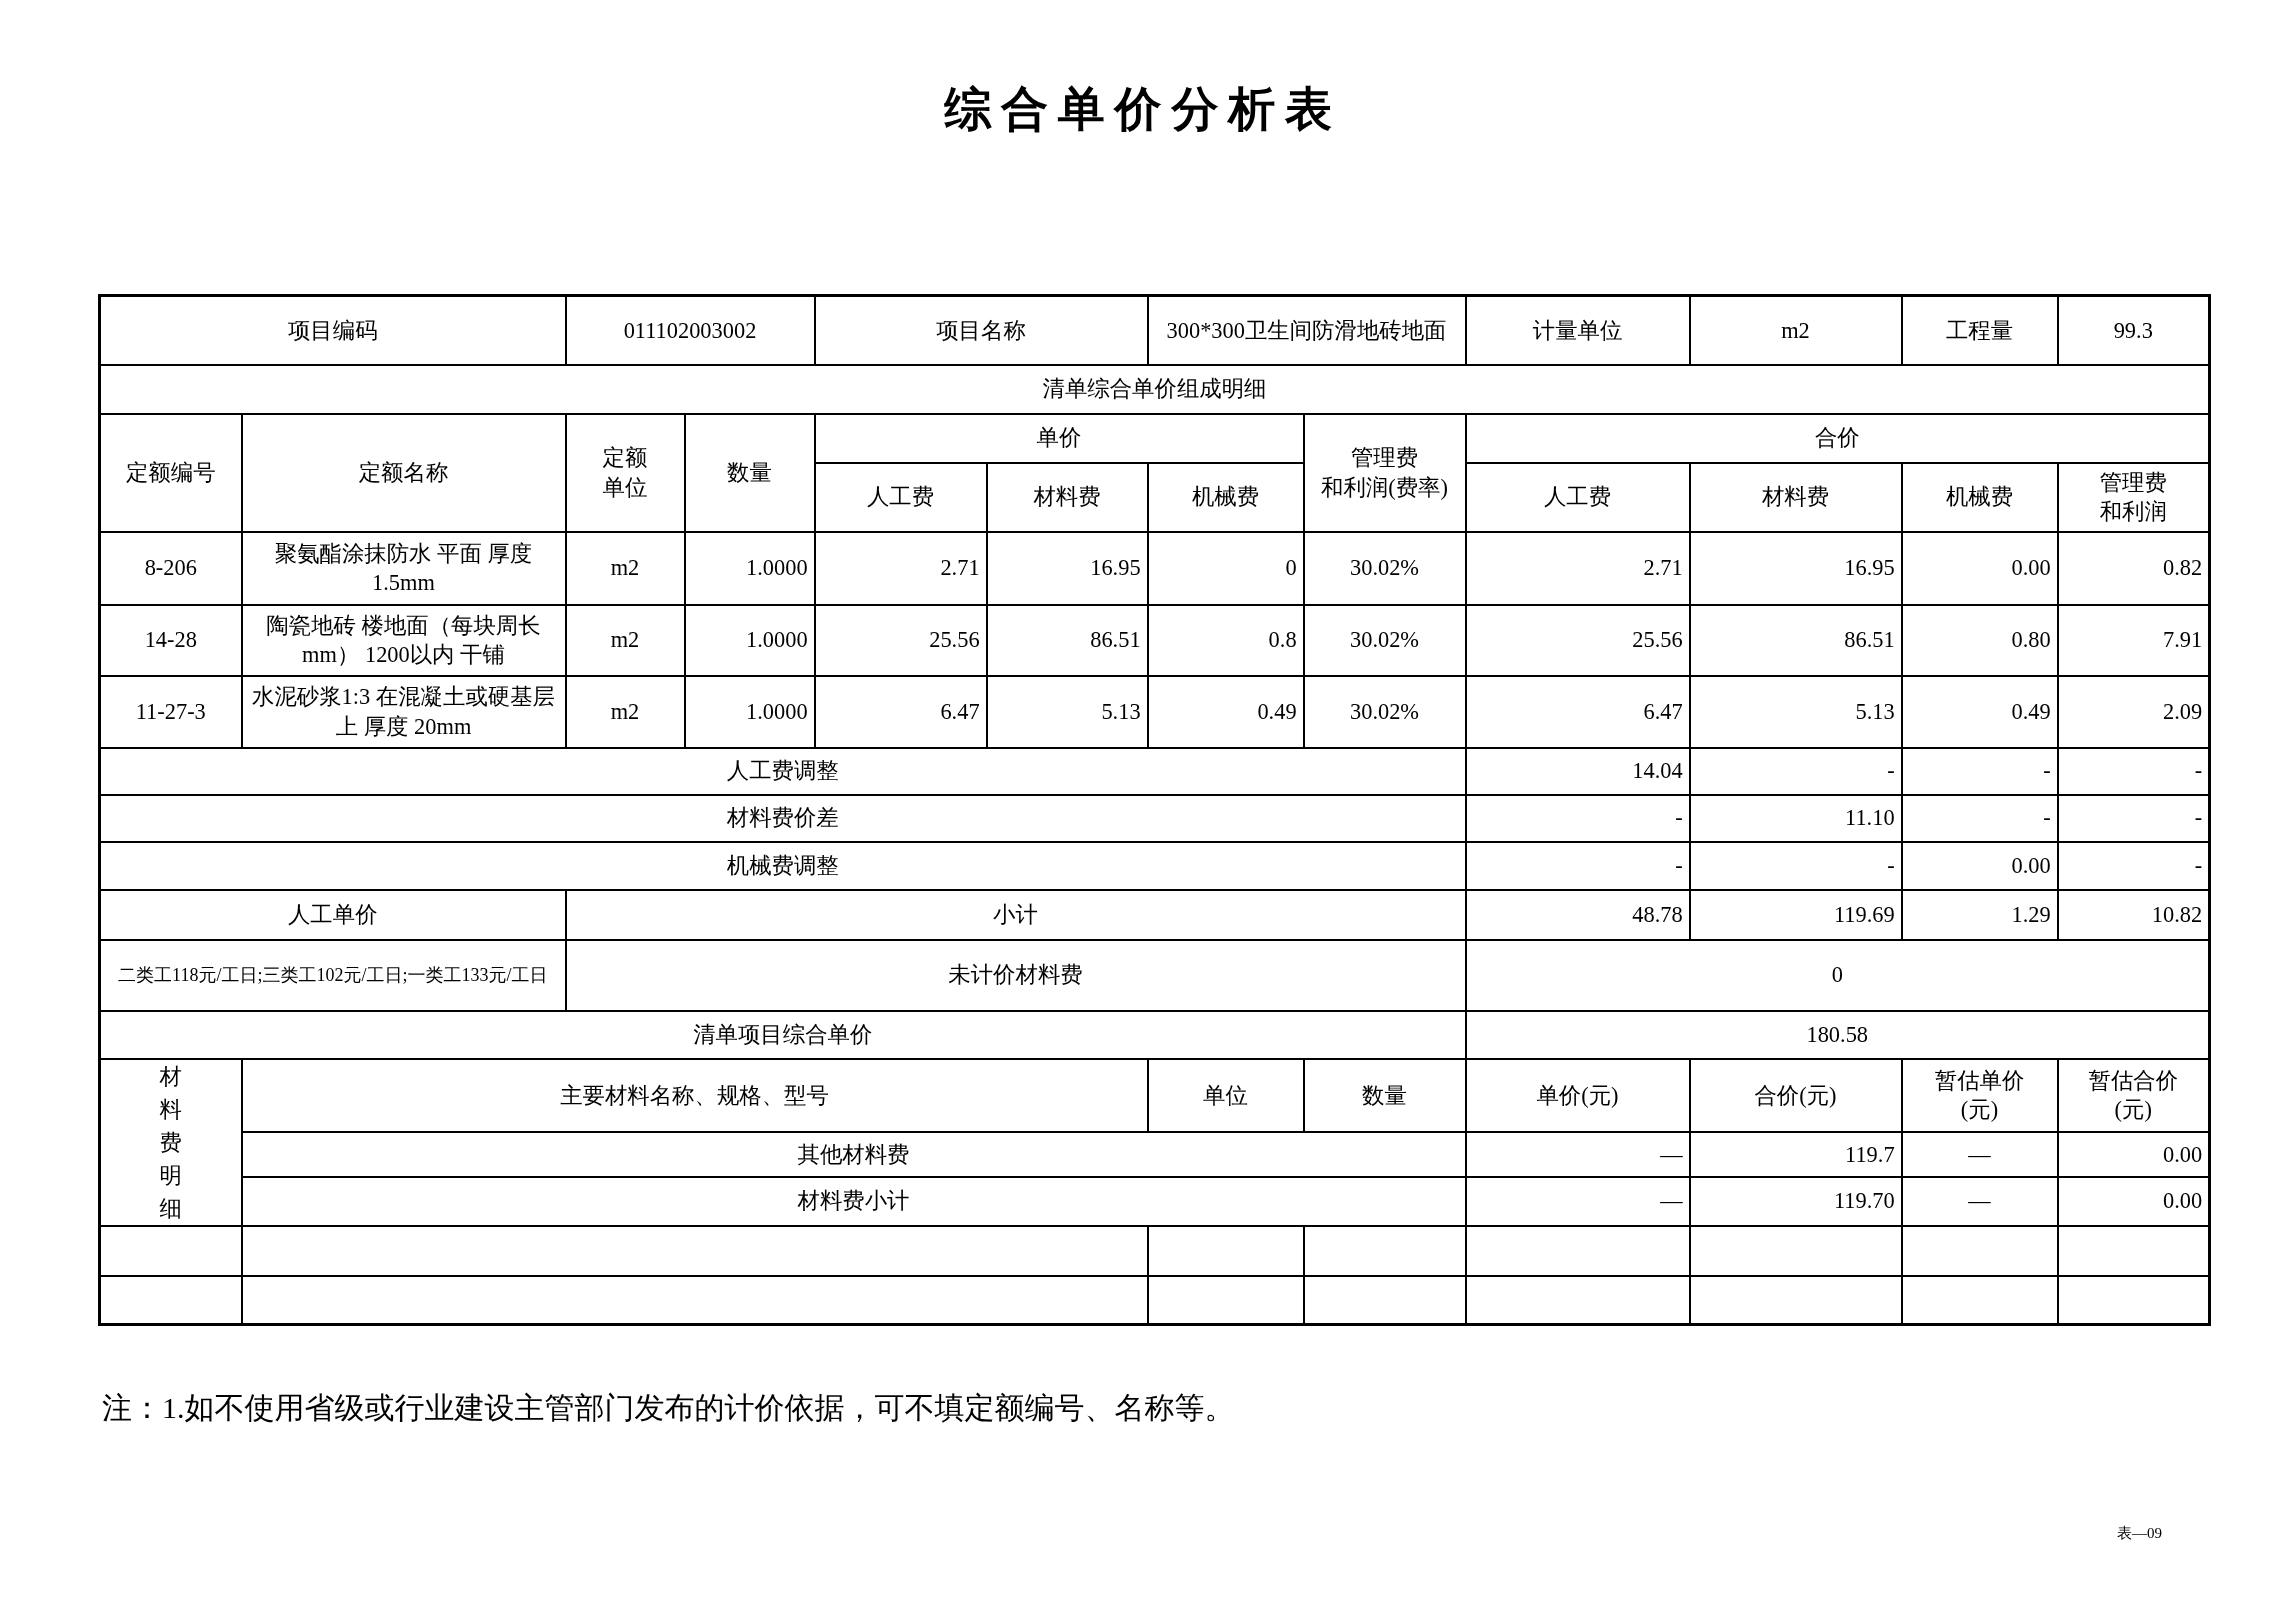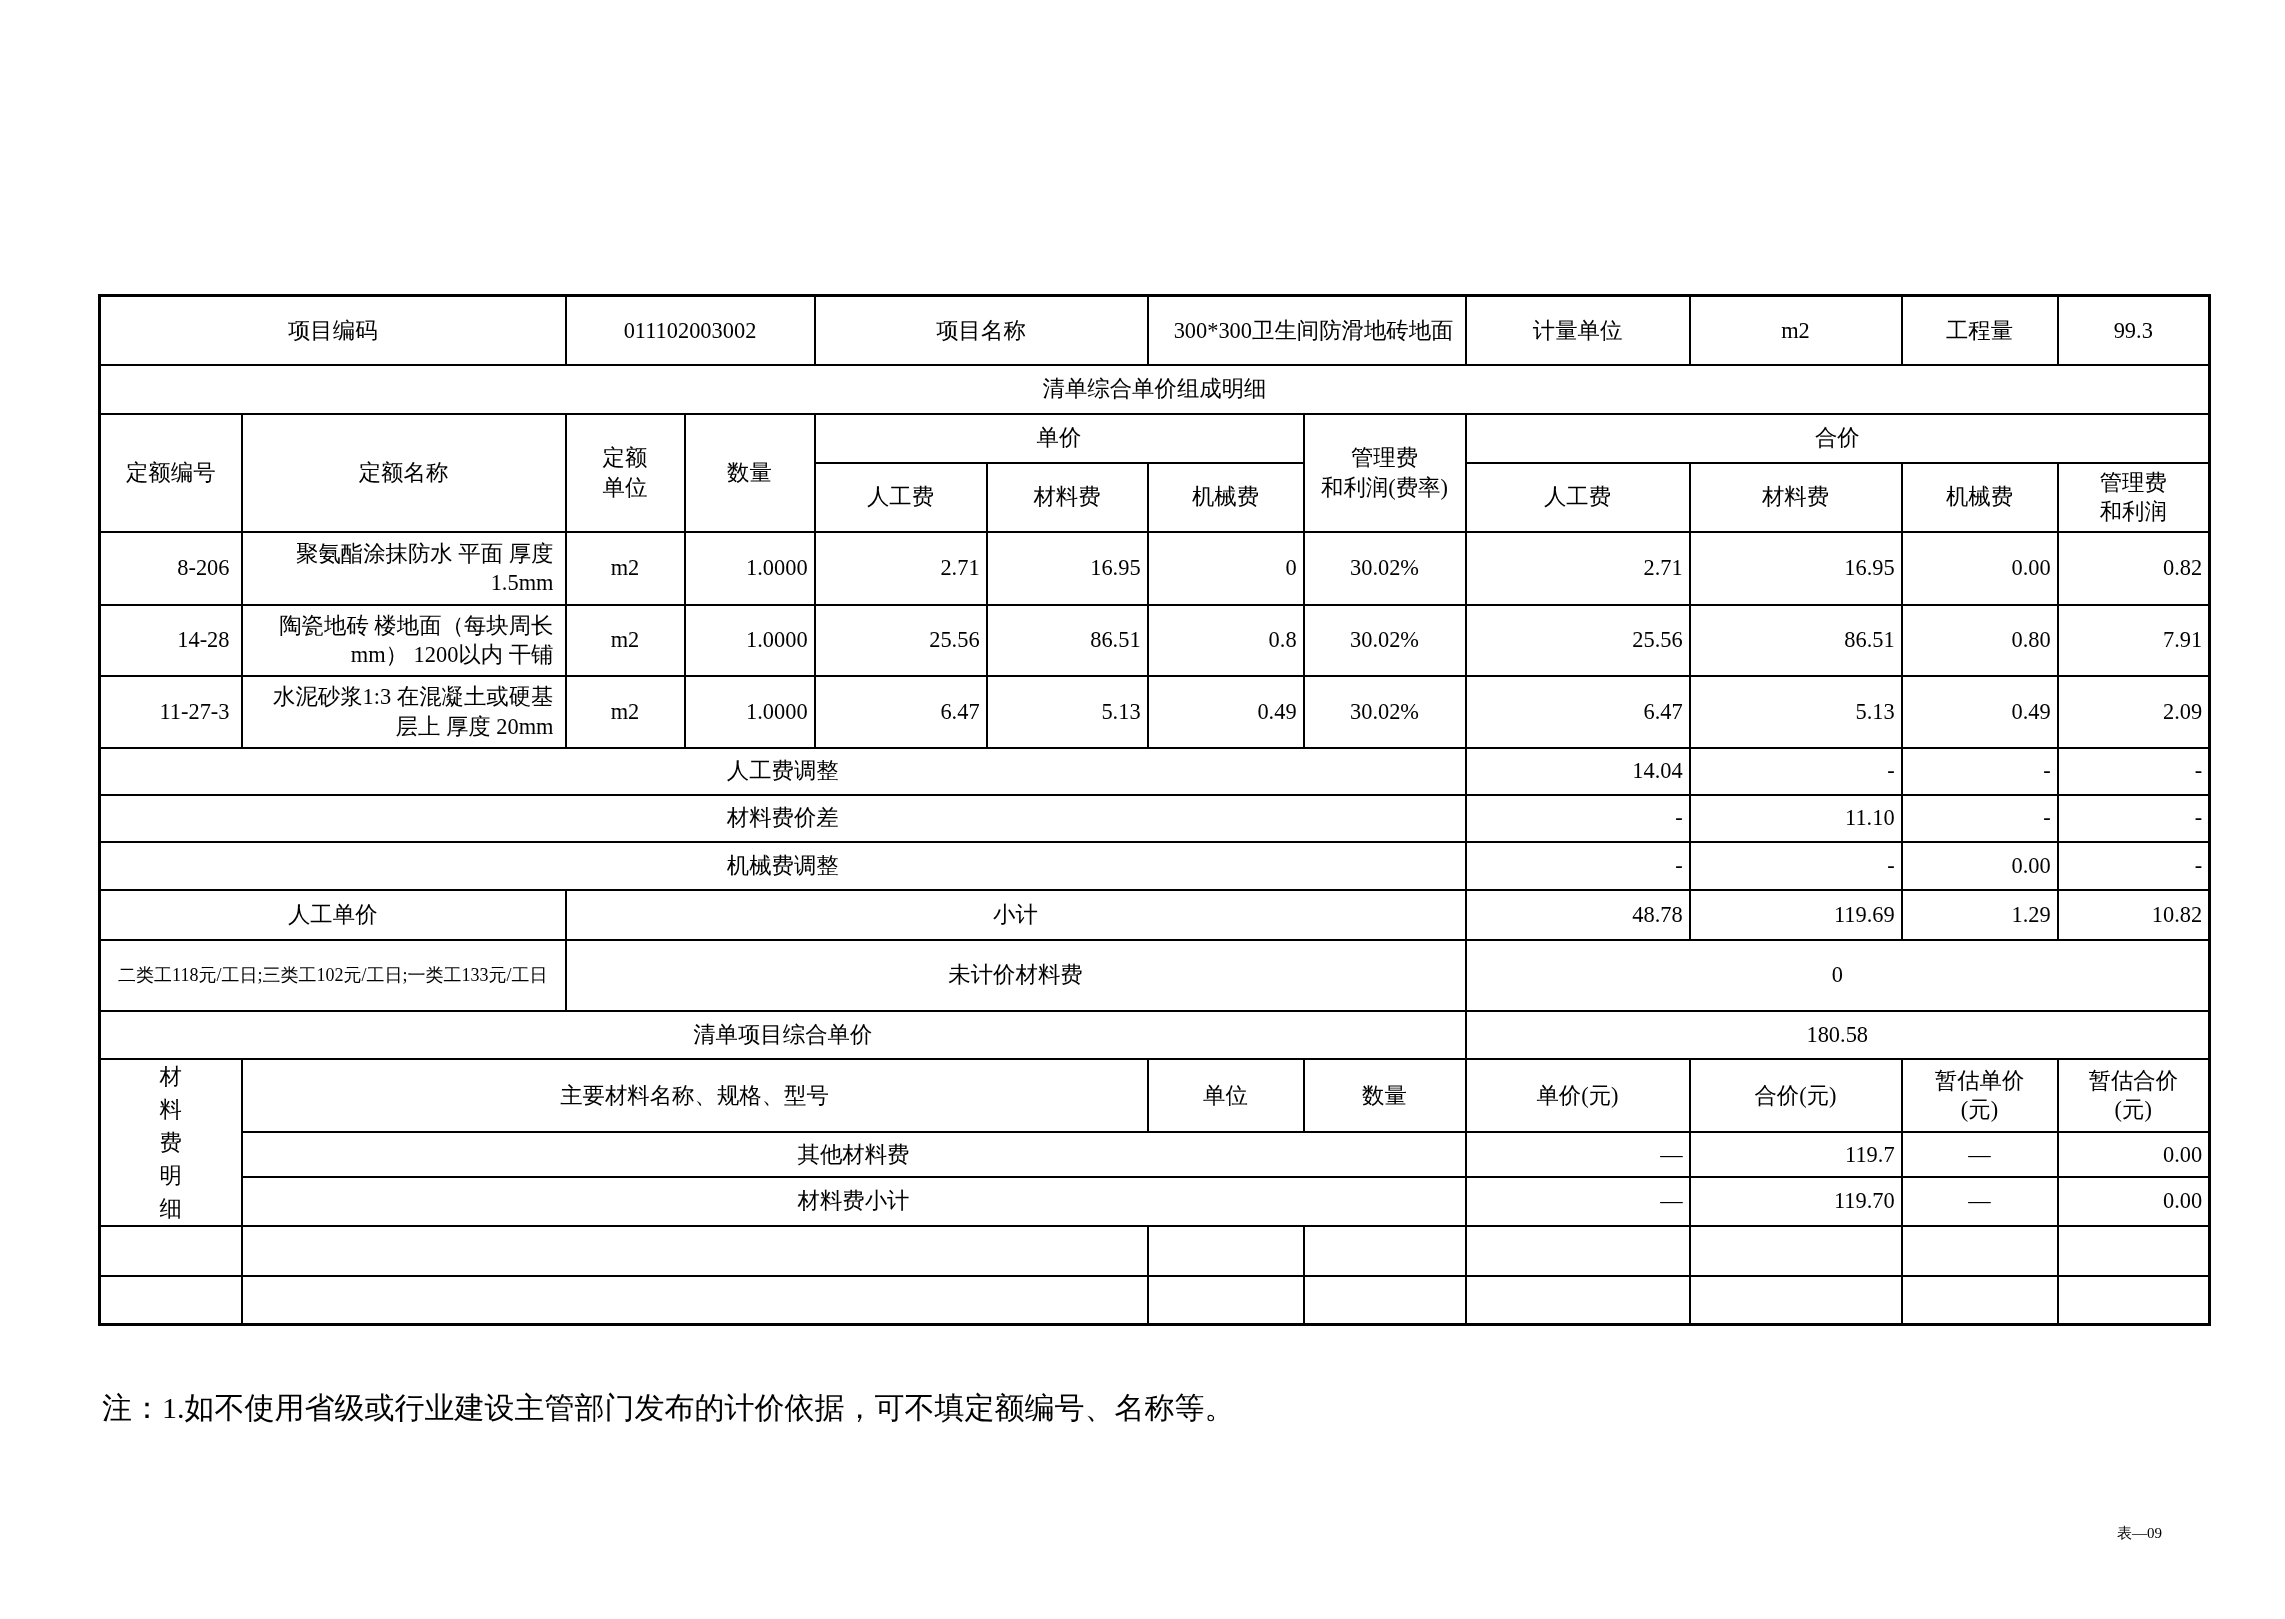--- a/index.html
+++ b/index.html
@@ -25,34 +25,35 @@
     width:2109px;table-layout:fixed;
     border-collapse:collapse;border:3.9px solid #000;
     font-size:22.4px;
   }
   td{
     border:2px solid #000;
     border-top-width:2.9px;border-bottom-width:2.9px;
     padding:0;vertical-align:middle;text-align:center;
     overflow:hidden;line-height:1.3;
   }
-  td.l{text-align:right;padding:2px 11px;}
+  td.l{text-align:center;padding:2px 2px;}
   td.r{text-align:right;padding-right:5.9px;}
   td.pre{white-space:pre-line;}
   td.small{font-size:18px;line-height:1.35;padding:0 3.9px;}
   .vert{width:25px;margin:0 auto;word-break:break-all;line-height:33px;text-align:center;}
   .notes{position:absolute;left:102px;top:1385px;font-size:30px;line-height:1.5;}
   .notes .n2{margin-left:46px;}
   .footer-tag{position:absolute;right:124px;top:1524px;font-size:15px;}
 </style>
 </head>
 <body>
 
 <div class="page">
 
+  <h1 class="title">综合单价分析表</h1>
 
 
   <table class="main">
     <colgroup>
       <col style="width:142px">
         <col style="width:324px">
         <col style="width:119px">
         <col style="width:130px">
       <col style="width:172px">
         <col style="width:161px">

